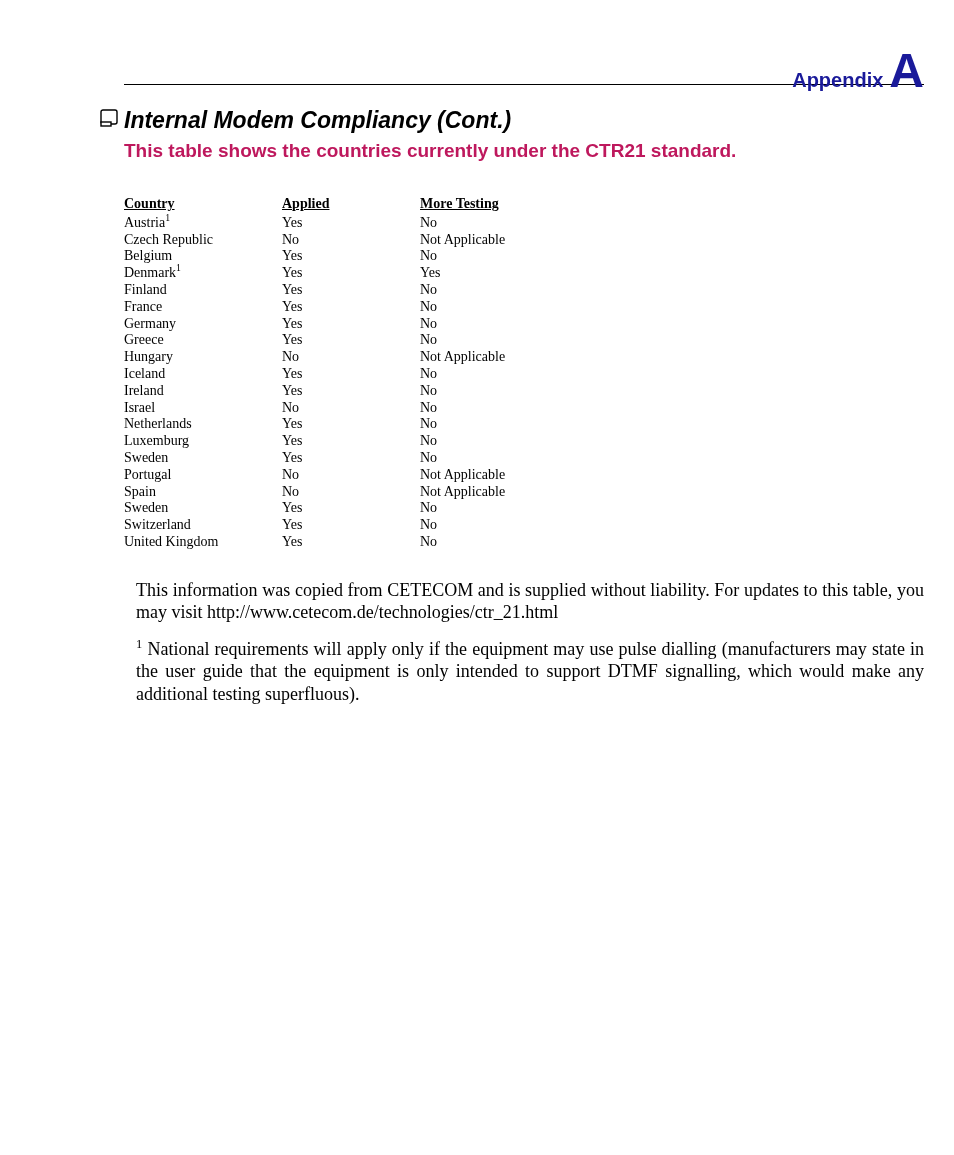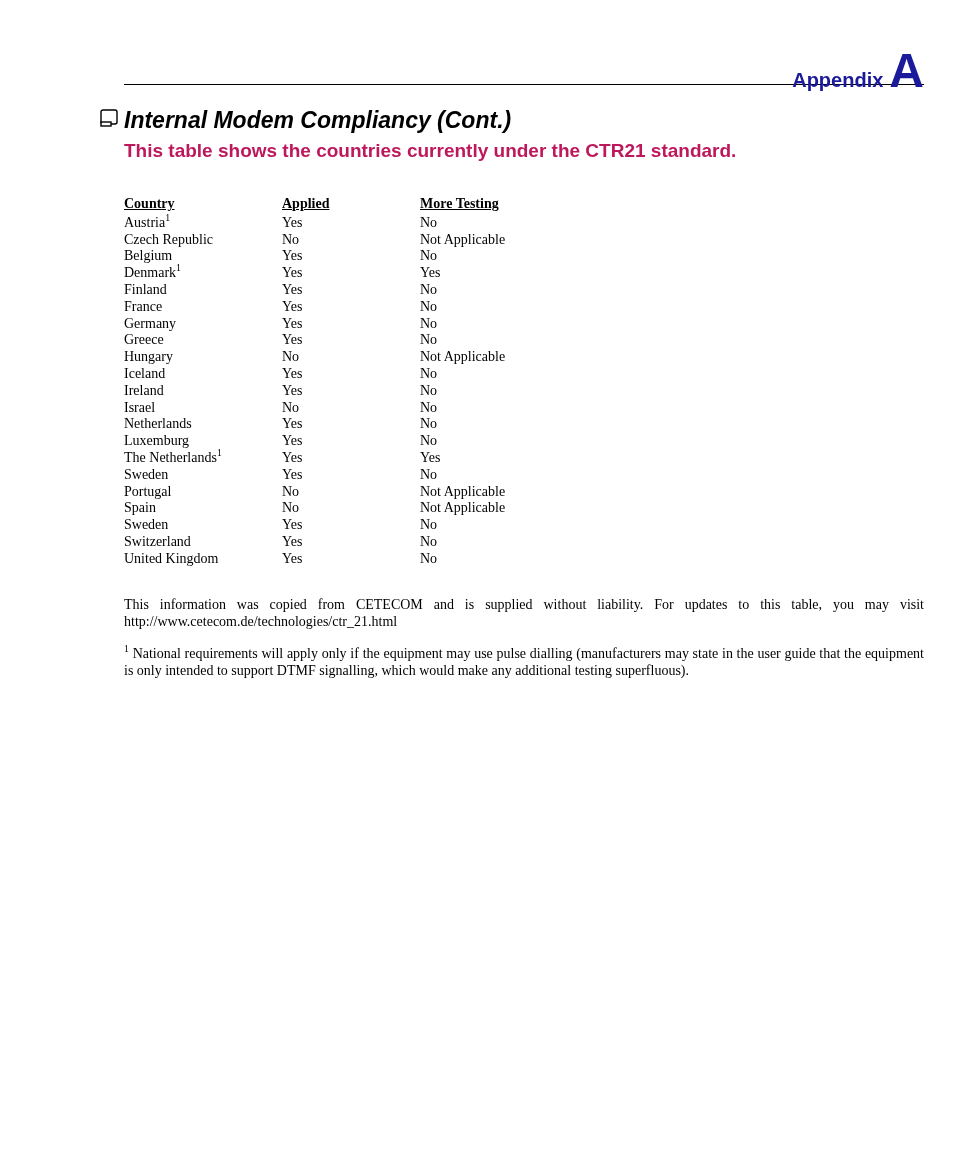--- a/index.html
+++ b/index.html
@@ -86,22 +86,22 @@
   .ctr-table td {
     padding: 0 18px 0 0;
     vertical-align: top;
     white-space: nowrap;
   }
   .ctr-table td.col-country { min-width: 140px; }
   .ctr-table td.col-applied { min-width: 120px; }
   .ctr-table td.col-more    { min-width: 140px; }
   .sup { font-size: 0.7em; vertical-align: super; line-height: 0; }
   .body-text {
-    margin: 28px 0 0 24px;
-    font-size: 14px;
+    margin: 28px 0 0 36px;
+    font-size: 18px;
     line-height: 1.25;
     text-align: justify;
   }
   .body-text + .body-text { margin-top: 14px; }
 </style>
 </head>
 <body>
 
 <div class="page">
 
@@ -197,25 +197,20 @@
           <td class="col-country">Netherlands</td>
           <td class="col-applied">Yes</td>
           <td class="col-more">No</td>
         </tr>
         <tr>
           <td class="col-country">Luxemburg</td>
           <td class="col-applied">Yes</td>
           <td class="col-more">No</td>
         </tr>
         <tr>
-          <td class="col-country">The Netherlands<span class="sup">1</span></td>
-          <td class="col-applied">Yes</td>
-          <td class="col-more">Yes</td>
-        </tr>
-        <tr>
           <td class="col-country">Sweden</td>
           <td class="col-applied">Yes</td>
           <td class="col-more">No</td>
         </tr>
         <tr>
           <td class="col-country">Portugal</td>
           <td class="col-applied">No</td>
           <td class="col-more">Not Applicable</td>
         </tr>
         <tr>

